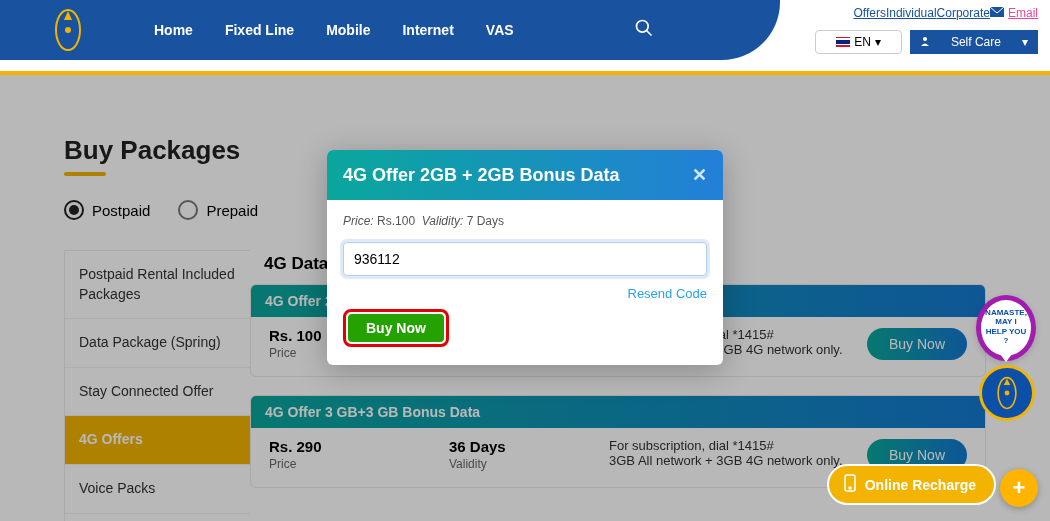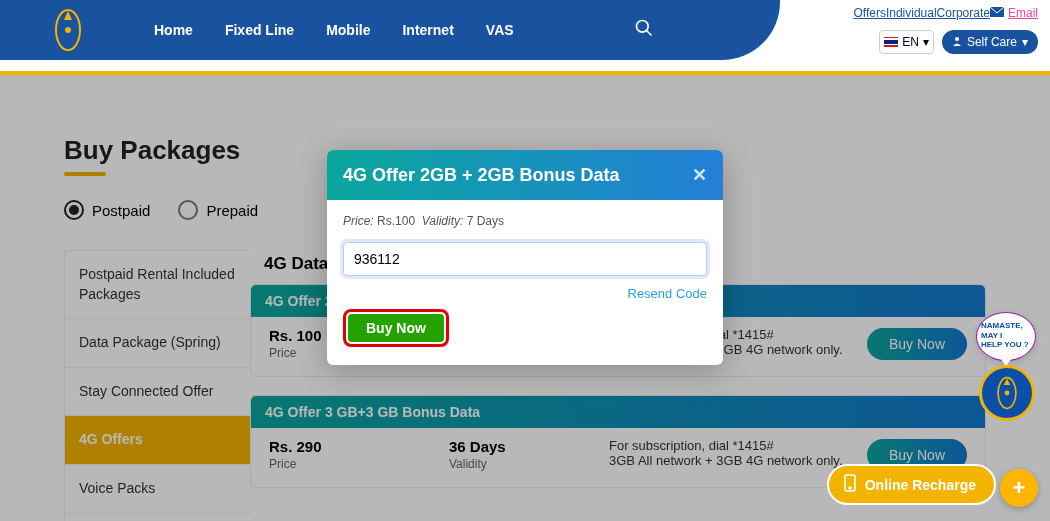--- a/index.html
+++ b/index.html
@@ -37,27 +37,27 @@
 }
 .top-right a { color: #1953a0; text-decoration: underline; }
 .top-right .email { display: flex; align-items: center; gap: 4px; color: #ec4899; }
 
 .top-right-btns {
   position: absolute; right: 12px; top: 30px;
   display: flex; gap: 8px;
 }
 .lang-btn {
   border: 1px solid #ccc; background: #fff; border-radius: 4px;
-  padding: 4px 4px; font-size: 12px; display: flex; align-items:center; gap:4px;
+  padding: 4px 20px; font-size: 12px; display: flex; align-items:center; gap:4px;
   cursor: pointer;
 }
 .selfcare-btn {
-  border: none; background: #1953a0; color: #fff; border-radius: 12px;
+  border: none; background: #1953a0; color: #fff; border-radius: 0;
   padding: 5px 10px; font-size: 12px; cursor: pointer;
-  display: flex; align-items:center; gap:5px;
+  display: flex; align-items:center; gap:21px;
 }
 
 
 .page-body {
   position: absolute; left: 0; right: 0; top: 75px; bottom: 0;
   background: #fff;
 }
 .dim-overlay {
   position: absolute; inset: 0;
   background: rgba(0,0,0,0.28);
@@ -154,23 +154,23 @@
 .chat-bubble {
   position: absolute; right: 15px; bottom: 100px;
   width: 56px; height: 56px; border-radius: 50%;
   background: #0b4fa9; border: 3px solid #f2b400;
   z-index: 30; display:flex; align-items:center; justify-content:center;
 }
 .chat-bubble svg { width: 26px; height: 36px; }
 .chat-callout {
   position: absolute; right: 14px; bottom: 160px;
   width: 60px; background: #fff; border-radius: 50%;
-  border: 1px solid #a21caf;
+  border: 5px solid #a21caf;
   padding: 8px 4px 10px;
-  font-size: 8px; text-align: left; color: #0b4fa9; font-weight: 700;
+  font-size: 8px; text-align: center; color: #0b4fa9; font-weight: 700;
   z-index: 30; box-shadow: 0 2px 6px rgba(0,0,0,0.15);
   line-height: 1.2;
 }
 .chat-callout::after {
   content: ""; position: absolute; bottom: -6px; left: 50%;
   transform: translateX(-50%);
   border-left: 6px solid transparent;
   border-right: 6px solid transparent;
   border-top: 8px solid #fff;
 }

